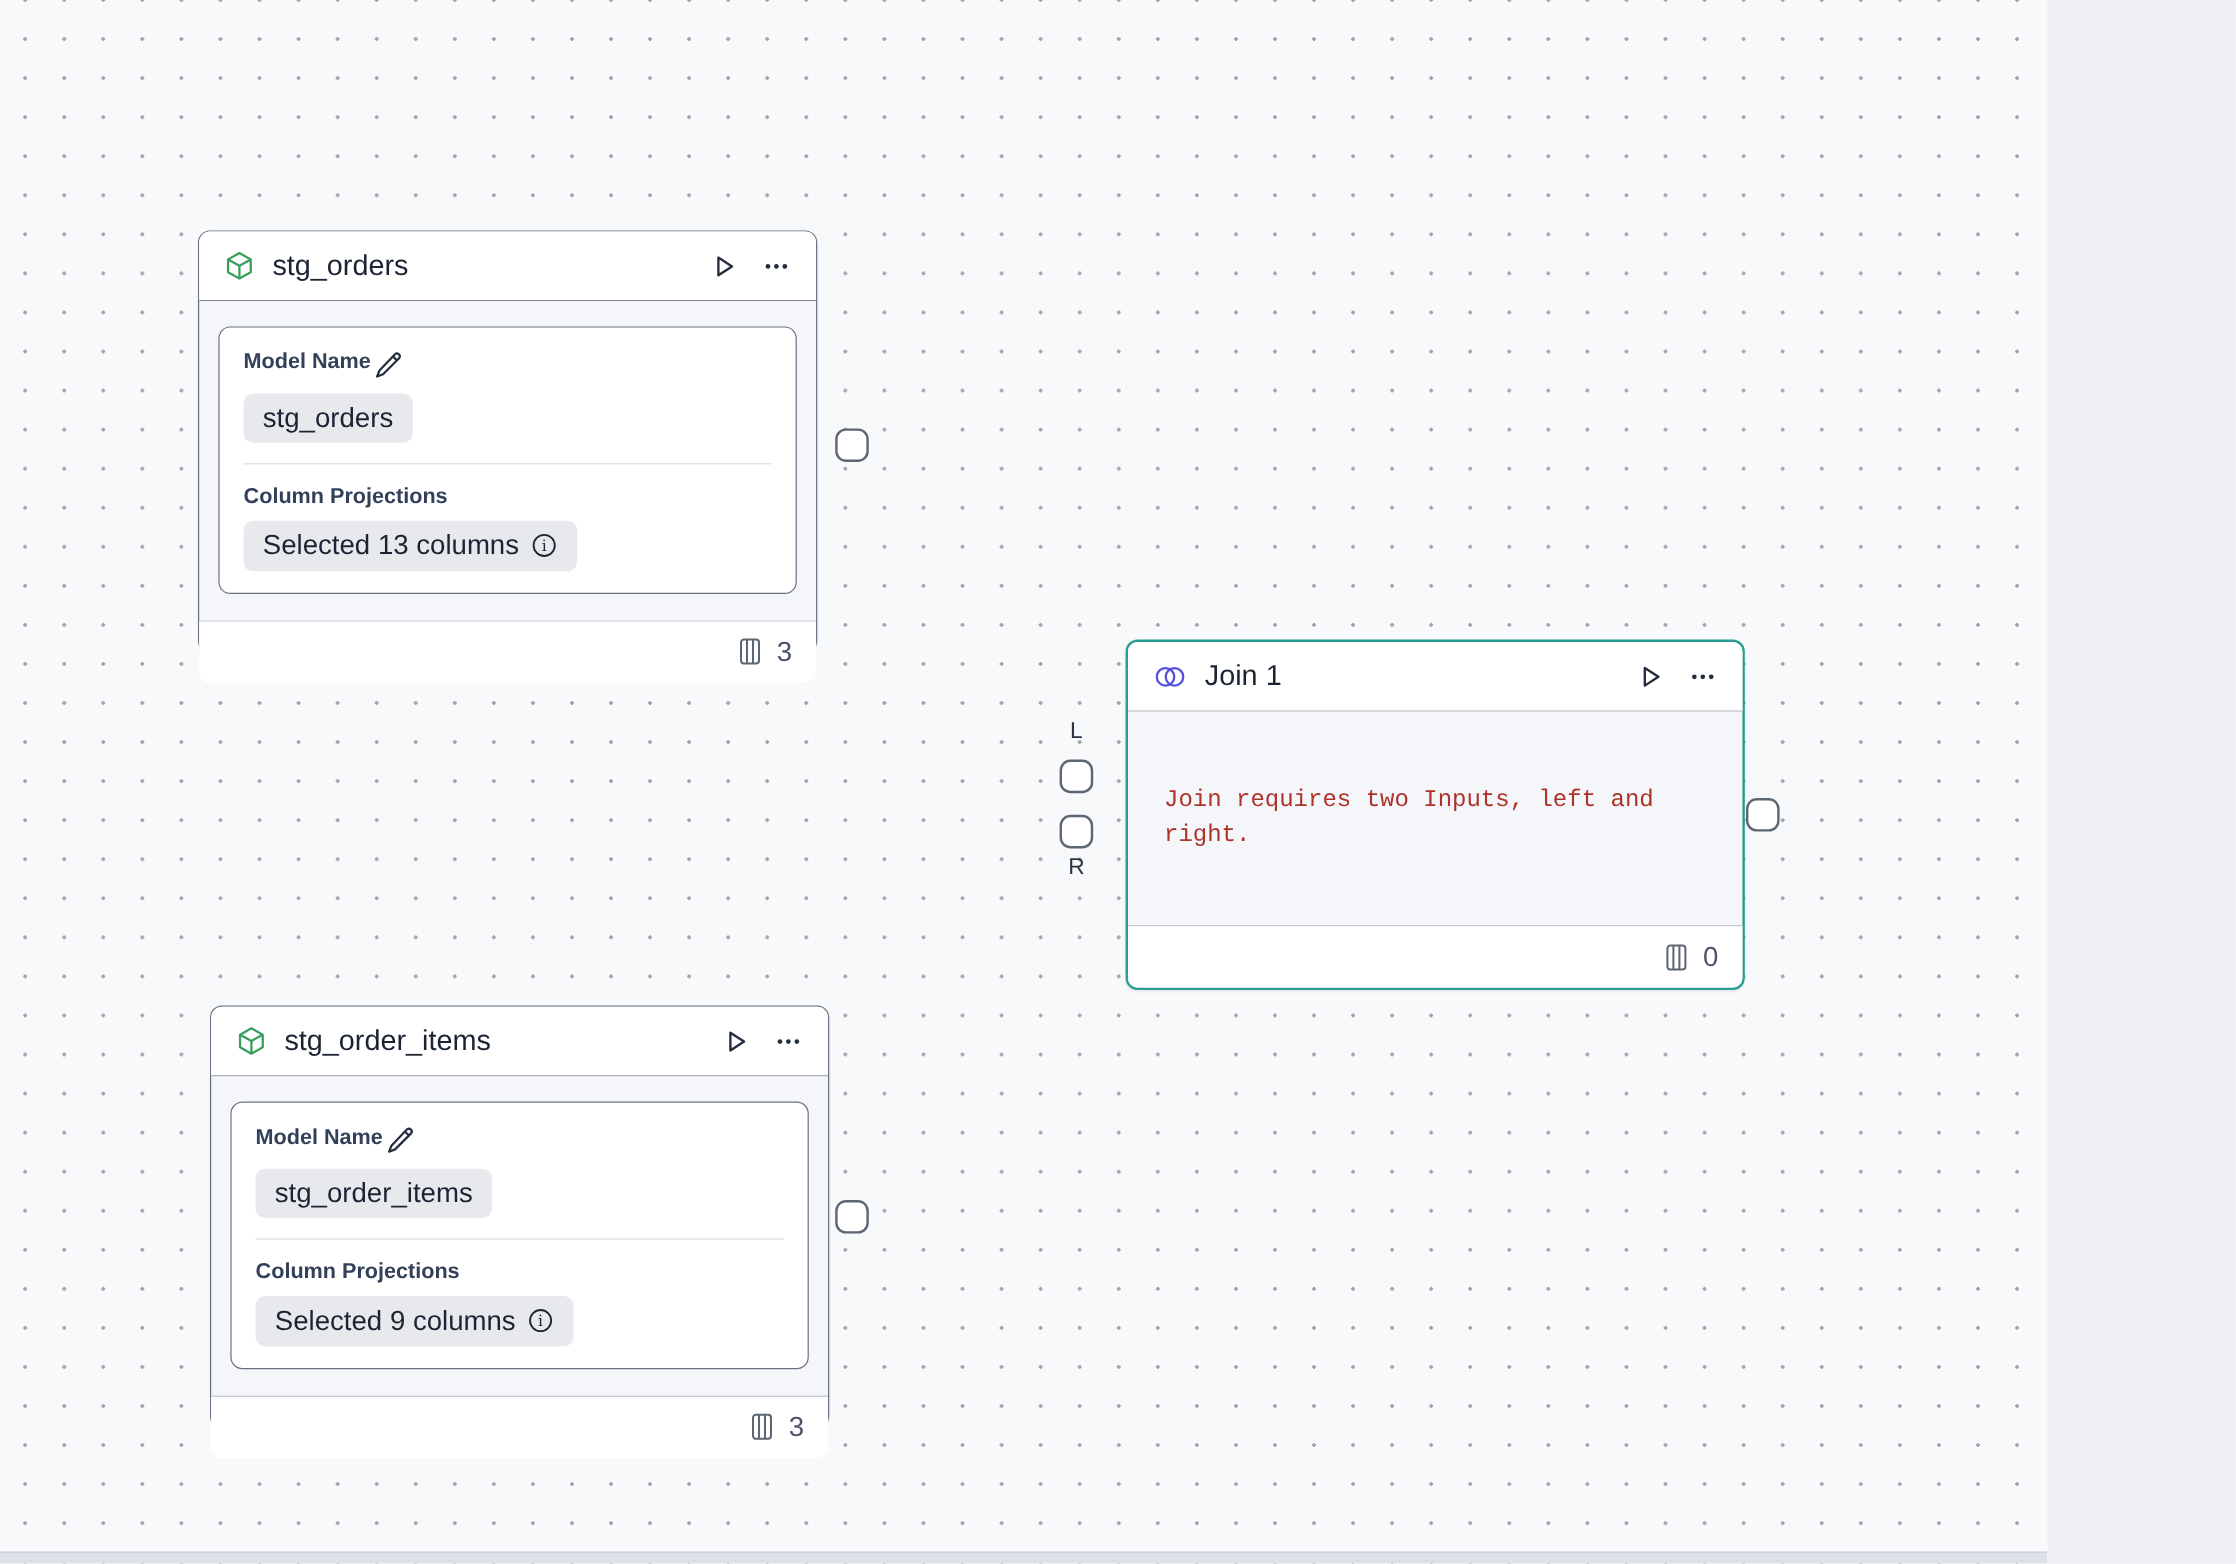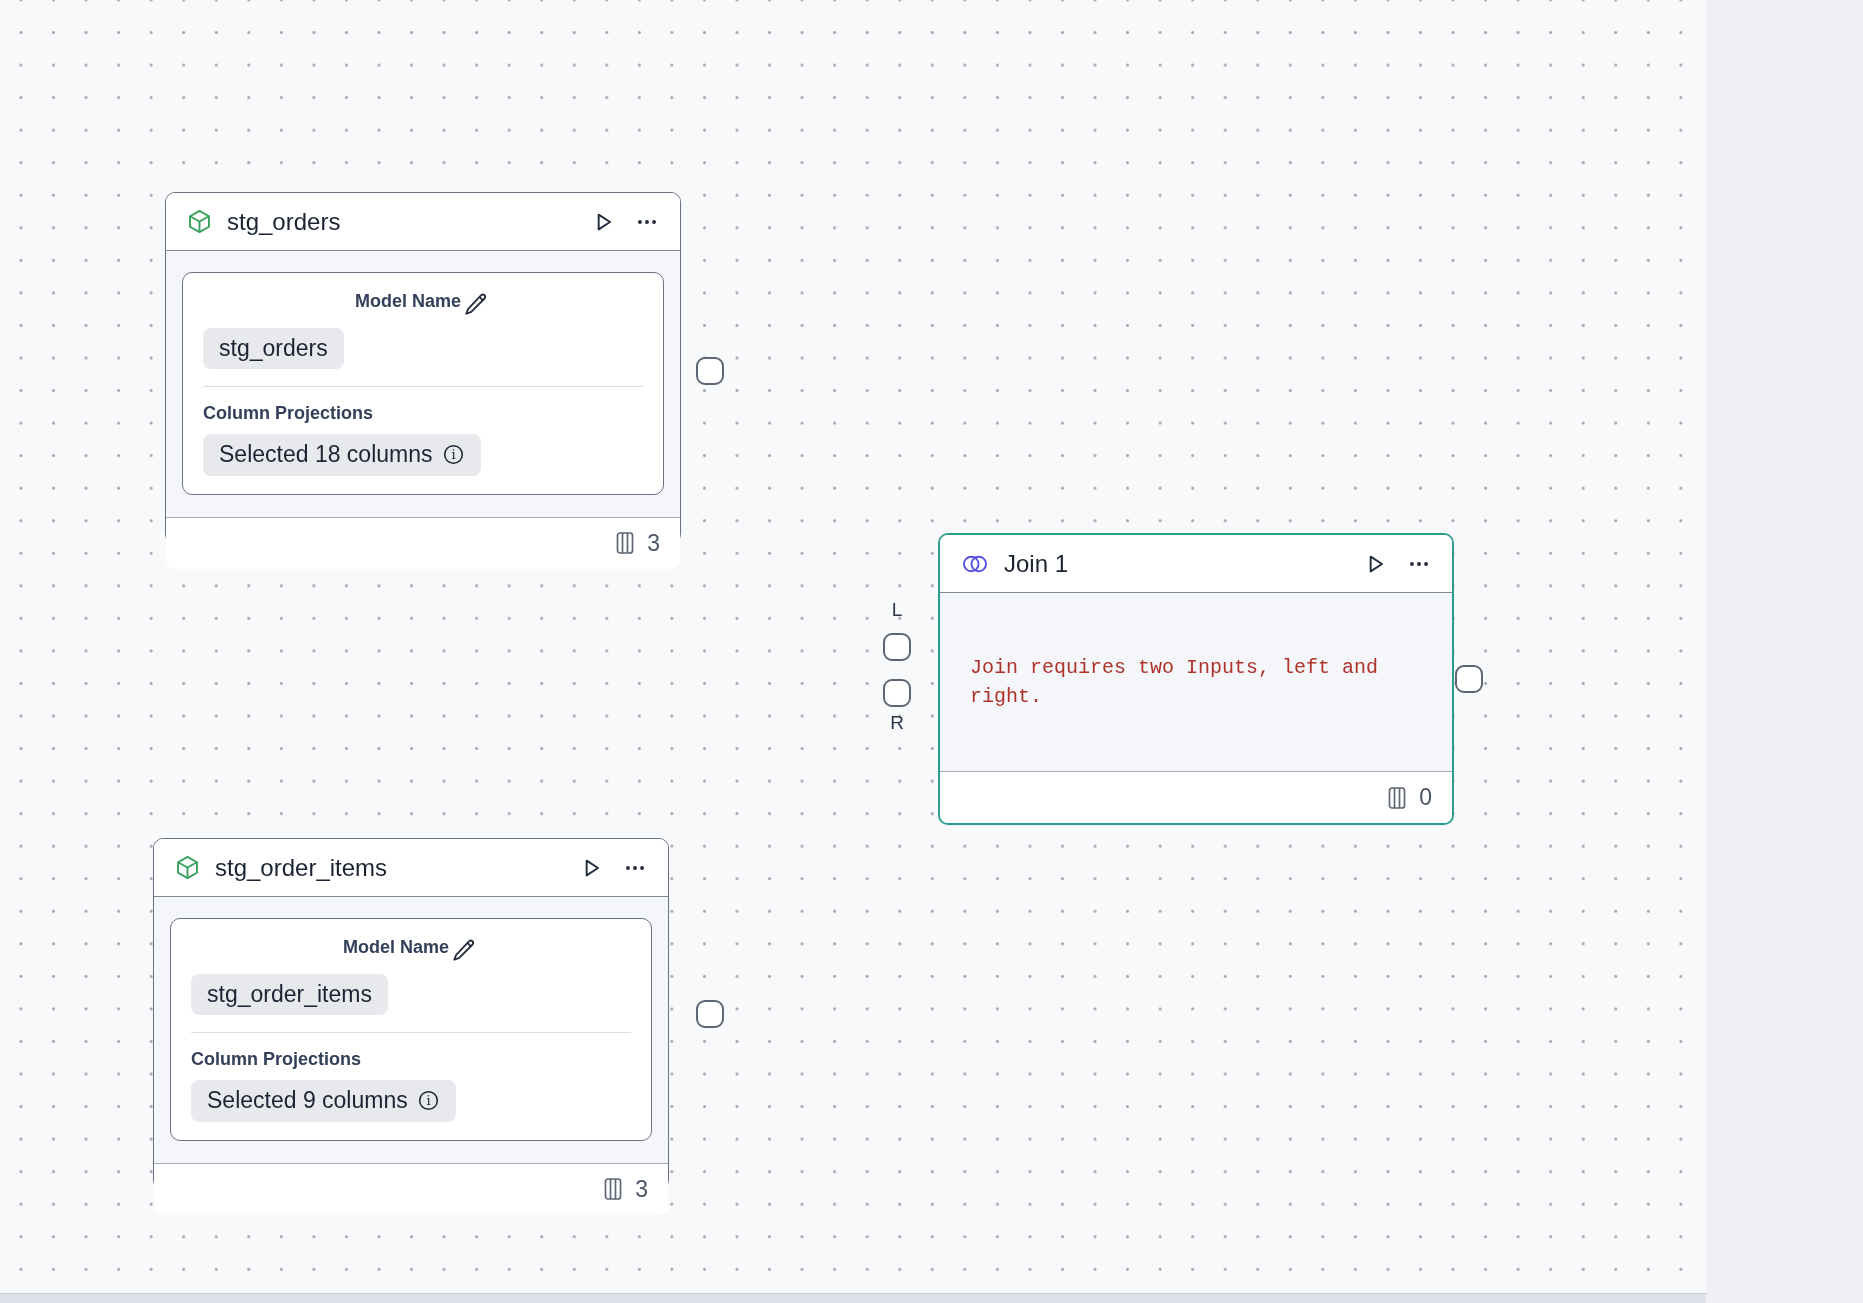--- a/index.html
+++ b/index.html
@@ -56,21 +56,21 @@
     padding:21px 16px 22px 16px;
     box-sizing:border-box;
   }
   .inner-card{
     background:#ffffff;
     border:1.5px solid #6a7381;
     border-radius:10px;
     padding:16px 20px 18px 20px;
     box-sizing:border-box;
   }
-  .label-row{display:flex;align-items:flex-start;justify-content:center;}
+  .label-row{display:flex;align-items:flex-start;justify-content:flex-start;}
   .field-label{
     font-size:18px;font-weight:700;color:#33405a;line-height:1.35;
   }
   .chip{
     display:inline-flex;align-items:center;gap:9px;
     background:#e7e9ed;border-radius:8px;
     padding:7px 16px;margin-top:9px;
     font-size:23px;color:#1c2433;line-height:1.18;
     cursor:default;
   }
@@ -161,21 +161,21 @@
                 <path d="M15.2 5.5l3.1 3.1"></path>
               </svg>
           </button>
         </div>
         <div class="chip">
           <span>stg_orders</span>
         </div>
         <div class="card-divider"></div>
         <div class="field-label">Column Projections</div>
         <div class="chip">
-          <span>Selected 18 columns</span>
+          <span>Selected 13 columns</span>
           <span>
             <svg width="23" height="23" viewBox="0 0 24 24" fill="none" stroke="#1c2433" stroke-width="1.6">
                 <circle cx="12" cy="12" r="9.2"></circle>
                 <text x="12" y="17" text-anchor="middle" font-family="DejaVu Serif, serif" font-size="13.5" fill="#1c2433" stroke="none">i</text>
               </svg>
           </span>
         </div>
       </div>
     </div>
     <div class="node-footer">
@@ -184,21 +184,21 @@
             <rect x="4.5" y="3" width="15" height="20" rx="2.5"></rect>
             <path d="M9.5 3 V23"></path>
             <path d="M14.5 3 V23"></path>
           </svg>
       </span>
       <span class="count">3</span>
     </div>
   </div>
   <div class="port" style="left:696px;top:357px;"></div>
 
-  <div class="node" style="left:153px;top:838px;height:352px;">
+  <div class="node" style="left:175px;top:838px;height:352px;">
     <div class="node-header">
       <span class="hdr-icon">
         <svg width="27" height="27" viewBox="0 0 24 24" fill="none" stroke="#38a05f" stroke-width="1.7" stroke-linejoin="round">
           <path d="M12 2.6 20.4 7.3 V16.7 L12 21.4 3.6 16.7 V7.3 Z"></path>
           <path d="M3.6 7.3 12 12 20.4 7.3"></path>
           <path d="M12 12 V21.4"></path>
         </svg>
       </span>
       <span class="node-title">stg_order_items</span>
       <button class="icon-btn">

